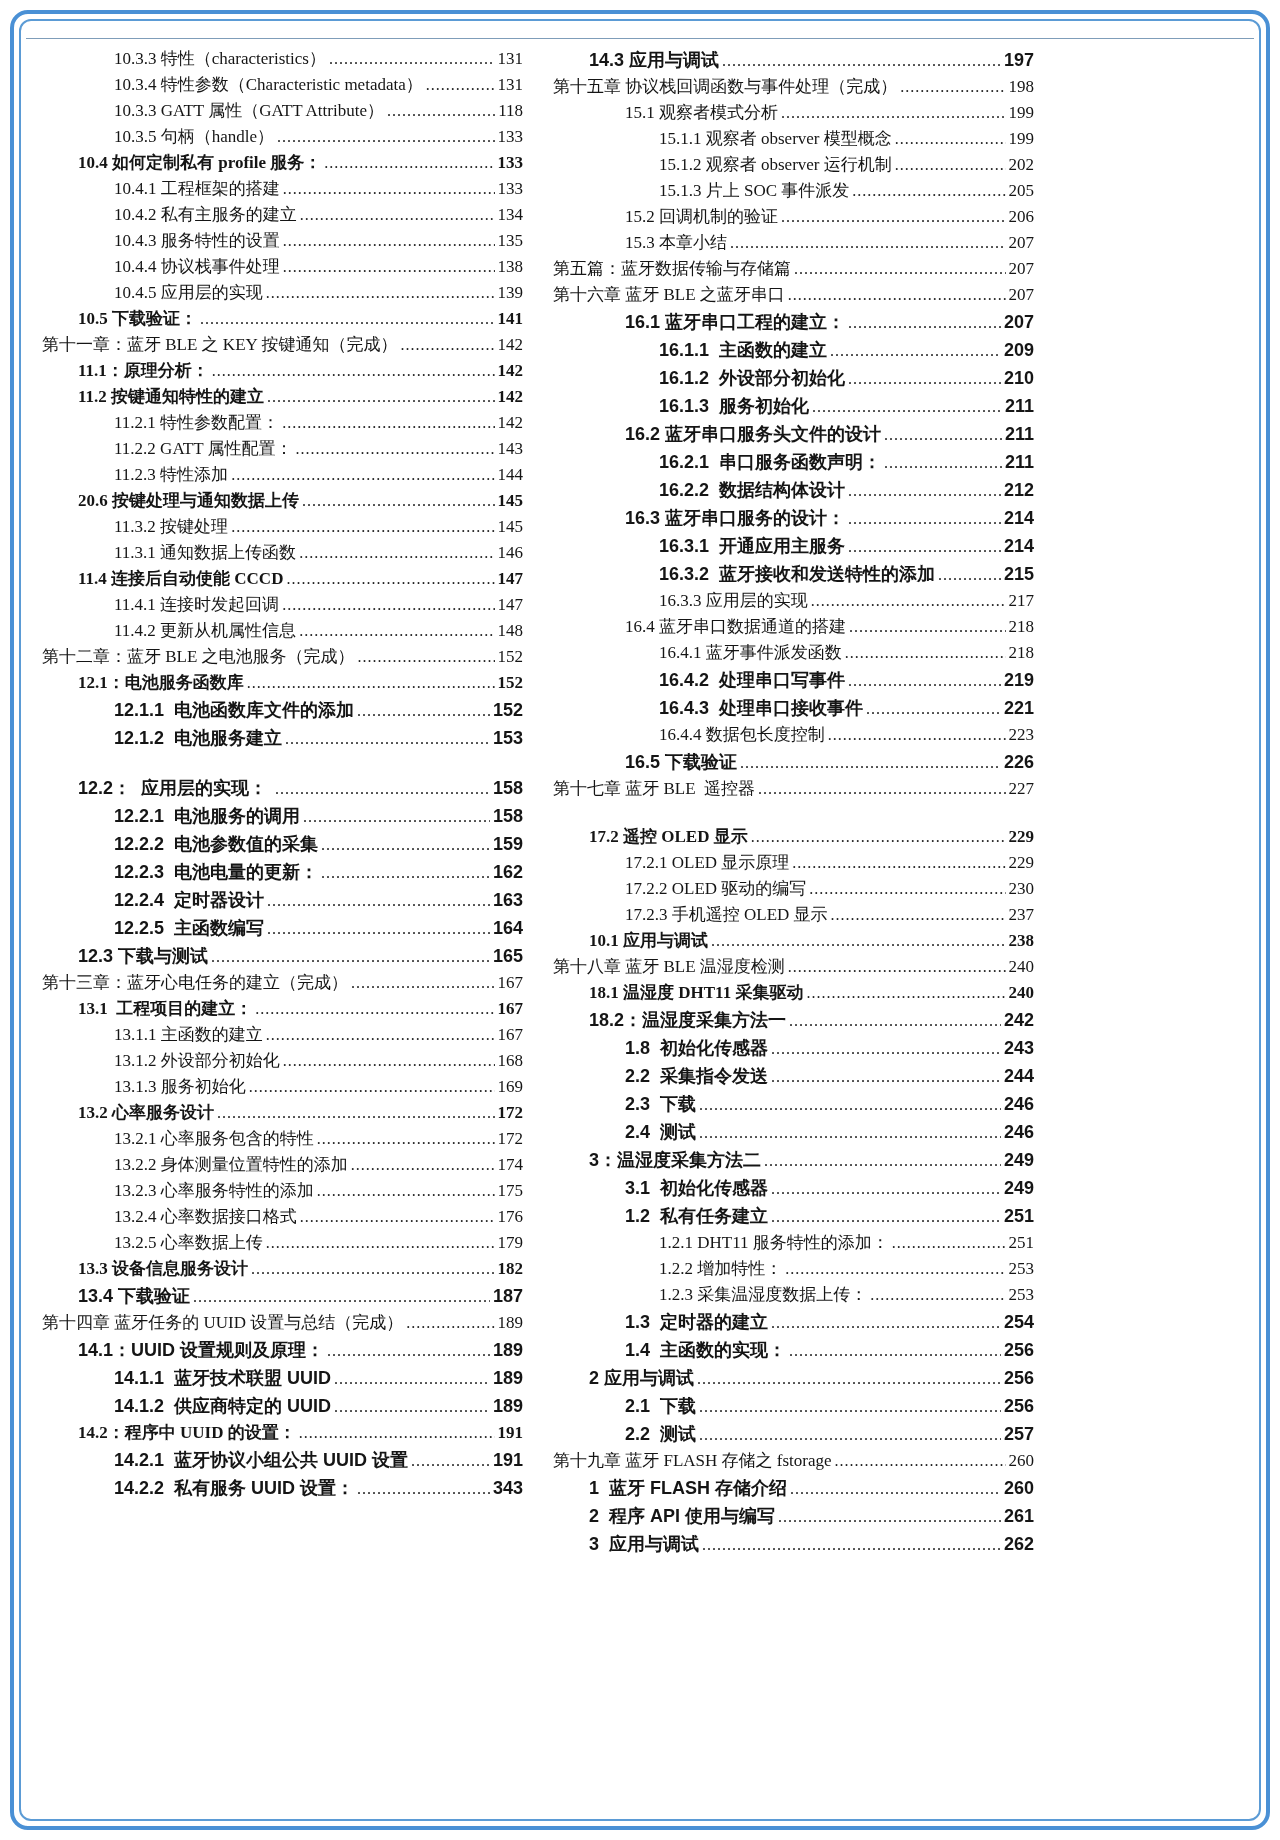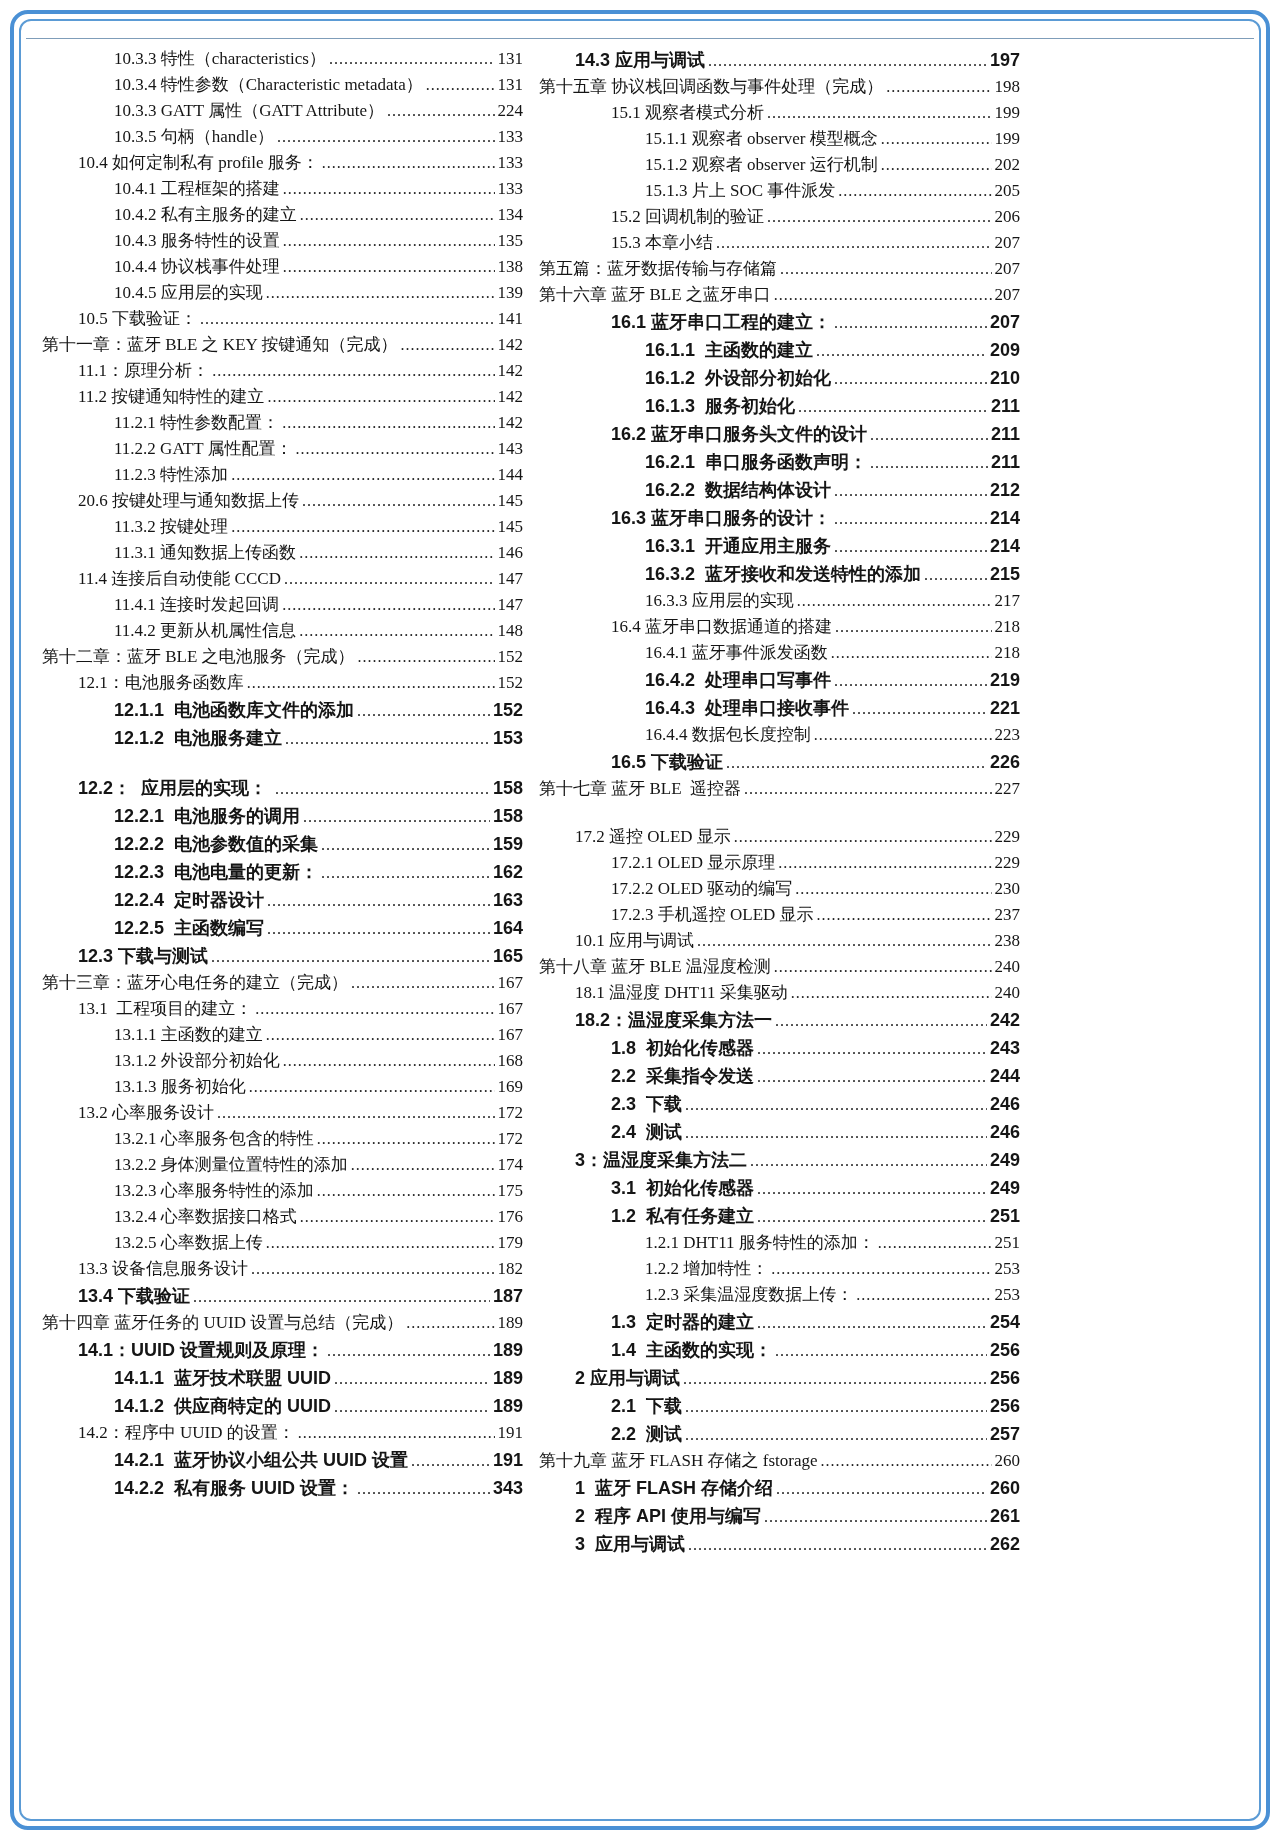--- a/index.html
+++ b/index.html
@@ -15,35 +15,35 @@
   }
   .inner-frame {
     position:absolute; left:19px; top:19px; right:19px; bottom:19px;
     border:2px solid #5b9bd5; border-radius:12px;
   }
   .header-rule {
     position:absolute; left:26px; right:26px; top:38px; height:1px;
     background:#7f9db9;
   }
   .content { position:absolute; left:42px; top:46px; width:1000px; }
-  .columns { display:flex; gap:16px; }
+  .columns { display:flex; gap:30px; }
   .column { width:481px; }
   .toc-entry {
     display:flex; align-items:baseline;
     font-size:17px; line-height:26px; height:26px;
     overflow:hidden; cursor:pointer;
   }
   .toc-entry.bold {
     font-family:"Liberation Sans","DejaVu Sans",sans-serif;
     font-weight:bold; font-size:18px;
     line-height:28px; height:28px;
   }
   .toc-entry.gap-before { margin-top:22px; }
   .i0 { padding-left:0; }
-  .i1 { padding-left:36px; }
+  .i1 { padding-left:36px;font-weight:bold; }
   .i2 { padding-left:72px; }
   .i3 { padding-left:106px; }
   .toc-text { white-space:pre; }
   .toc-dots { flex:1 1 auto; overflow:hidden; white-space:nowrap; margin:0 3px; min-width:8px; }
   .toc-dots::after {
     content:"........................................................................................................................................................................";
     font-family:"Liberation Serif","DejaVu Serif",serif;
     font-weight:normal; font-size:16px; letter-spacing:1px; color:#222;
   }
   .toc-page { white-space:nowrap; }
@@ -64,21 +64,21 @@
             <span class="toc-page">131</span>
           </div>
           <div class="toc-entry i2">
             <span class="toc-text">10.3.4 特性参数（Characteristic metadata）</span>
             <span class="toc-dots"></span>
             <span class="toc-page">131</span>
           </div>
           <div class="toc-entry i2">
             <span class="toc-text">10.3.3 GATT 属性（GATT Attribute）</span>
             <span class="toc-dots"></span>
-            <span class="toc-page">224</span>
+            <span class="toc-page">118</span>
           </div>
           <div class="toc-entry i2">
             <span class="toc-text">10.3.5 句柄（handle）</span>
             <span class="toc-dots"></span>
             <span class="toc-page">133</span>
           </div>
           <div class="toc-entry i1">
             <span class="toc-text">10.4 如何定制私有 profile 服务：</span>
             <span class="toc-dots"></span>
             <span class="toc-page">133</span>

